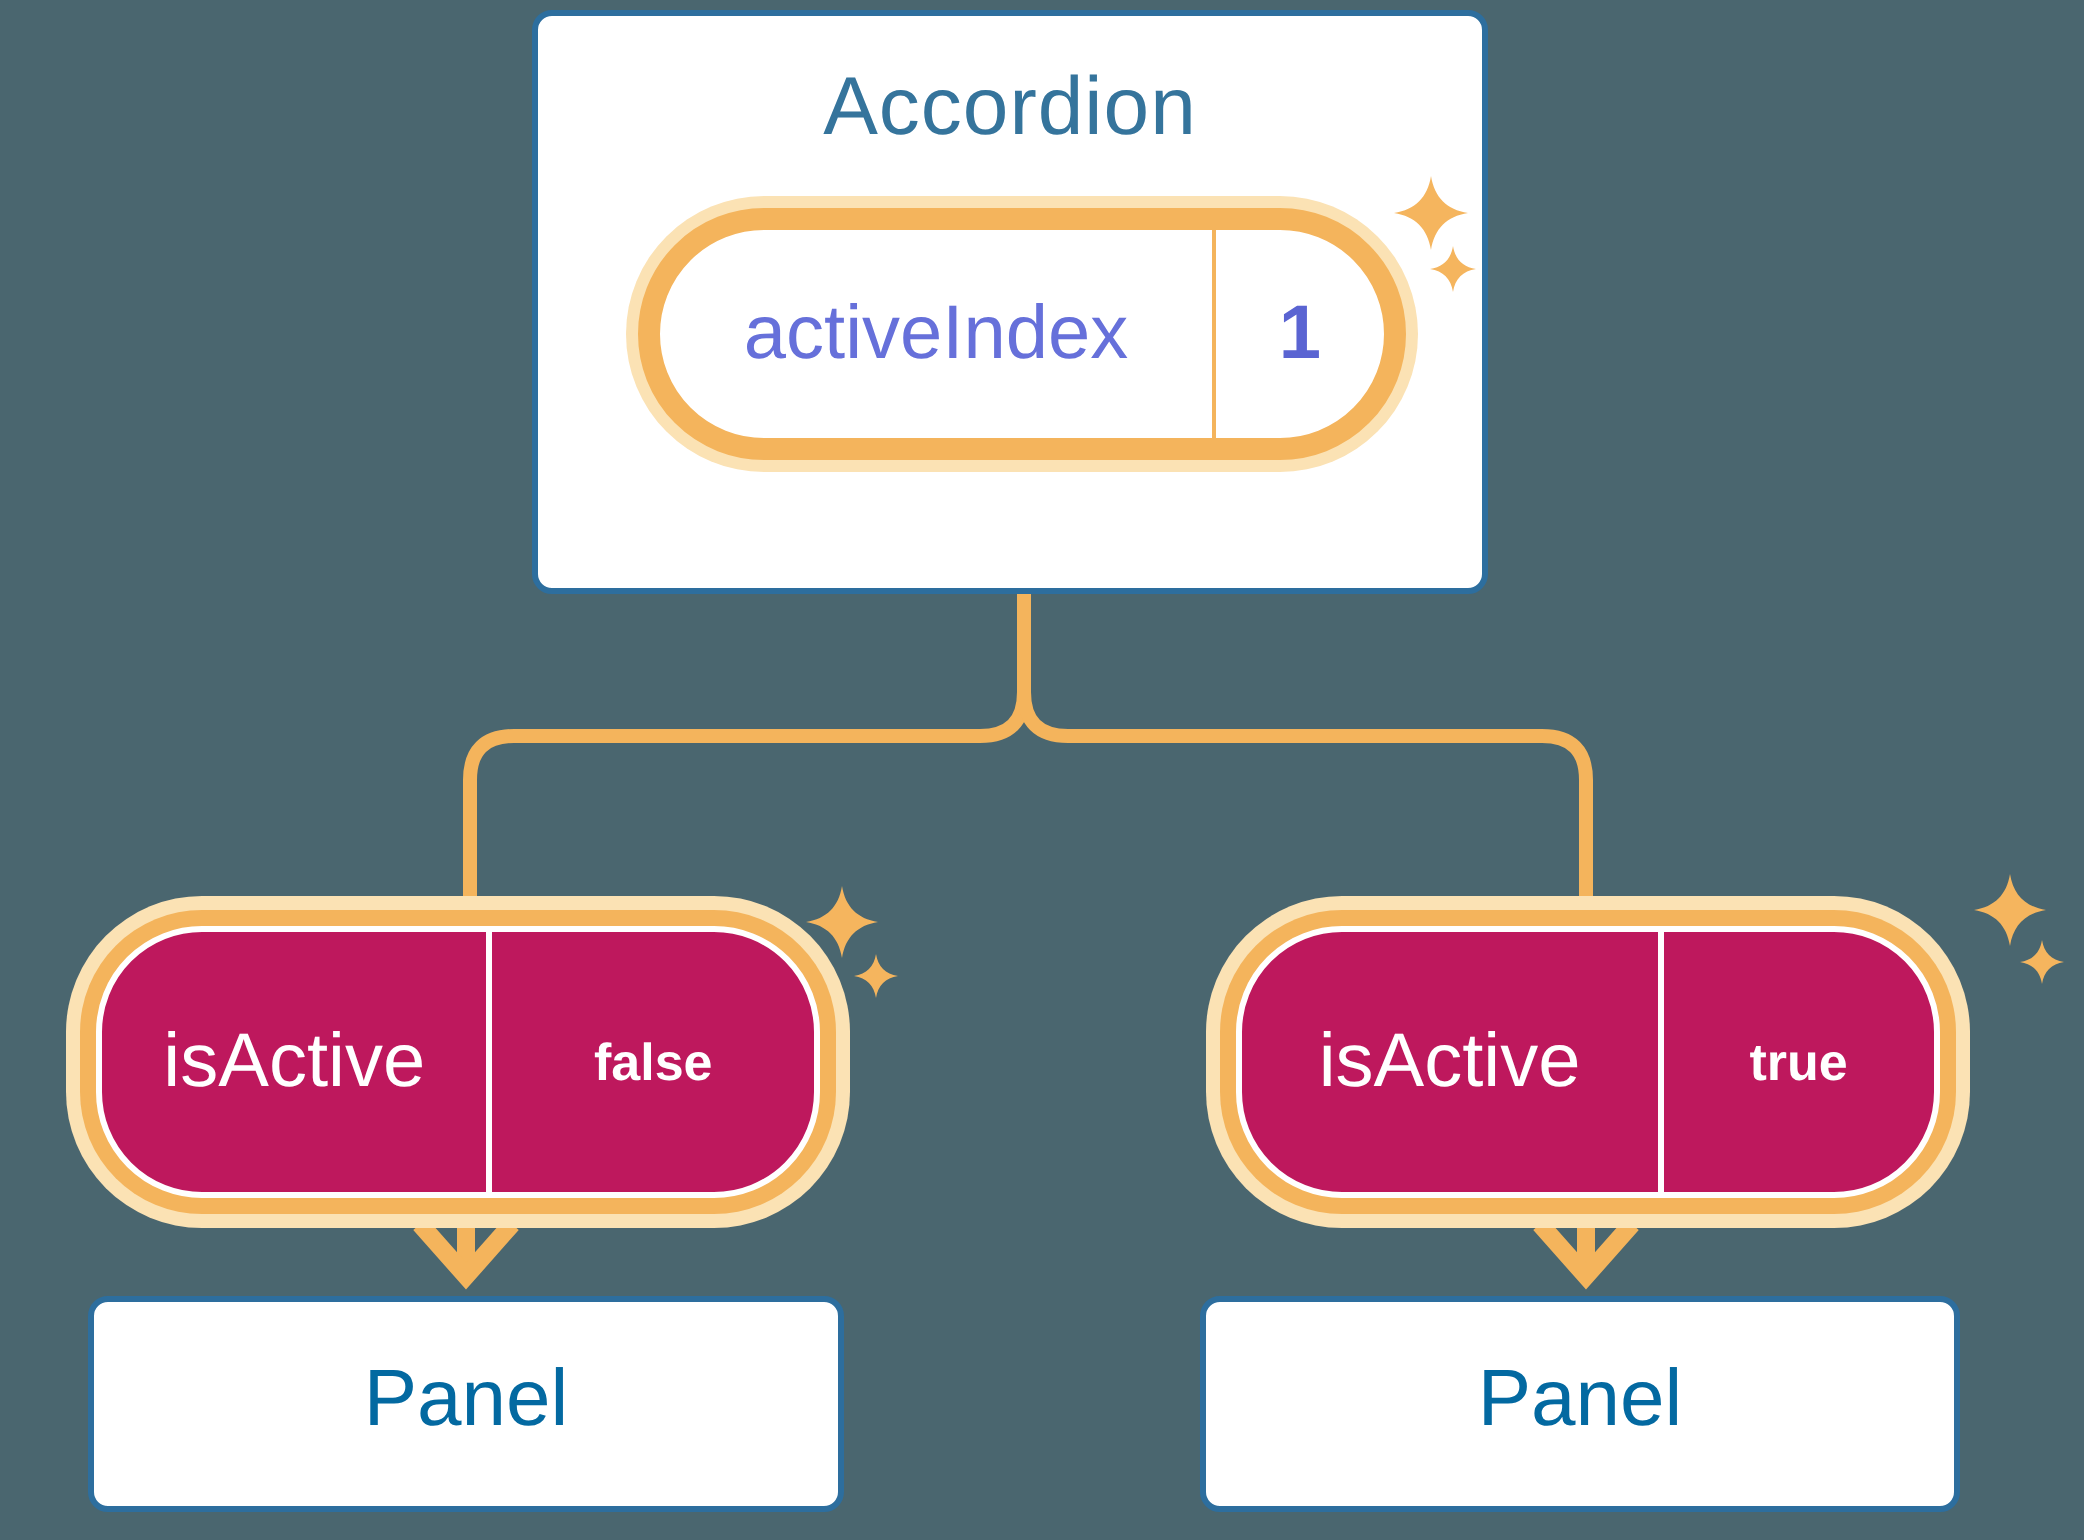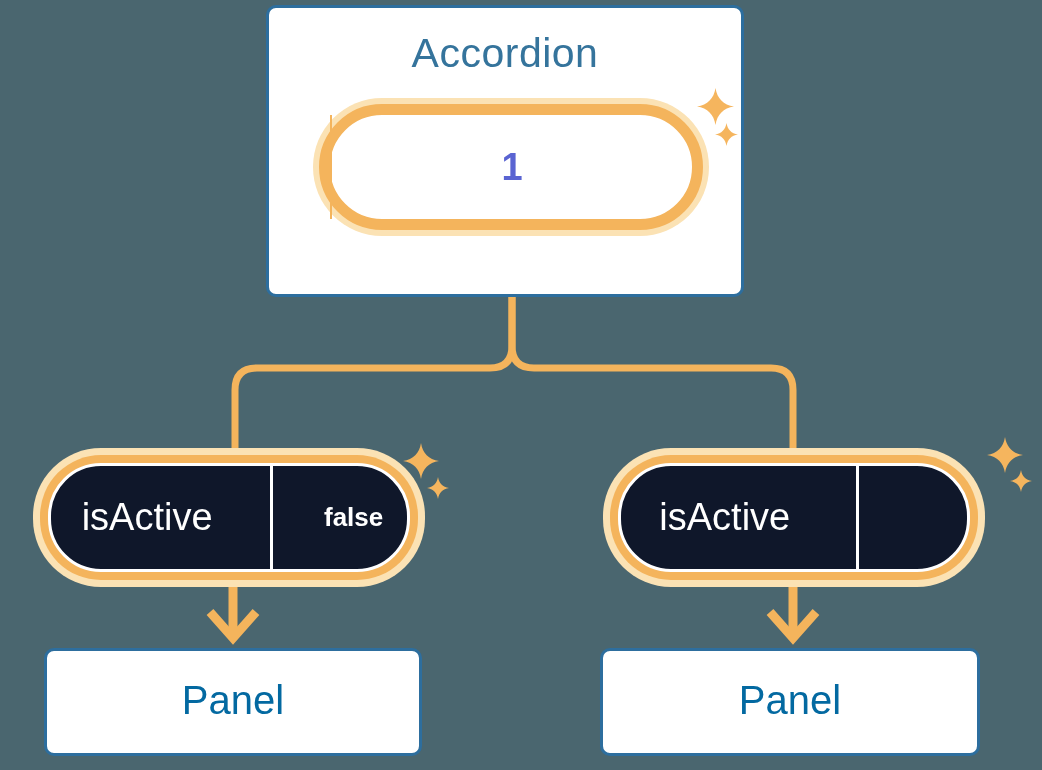--- a/index.html
+++ b/index.html
@@ -55,28 +55,27 @@
   }
   .pill-state .divider{width:2px;background:#F4B45C;}
   .pill-state .cell-value{
     flex:1;display:flex;align-items:center;justify-content:center;
     font-size:38px;font-weight:700;color:#5A64D2;
   }
 
   
   .pill-prop{
     position:absolute;
-    height:109px;
-    background:#0f172a;
+    height:136px;
+    background:#be185d;
     border:3px solid #FFFFFF;
     border-radius:53px;
     box-shadow:0 0 0 8px #F4B45C, 0 0 0 15px #FBE2B4;
     display:flex;align-items:stretch;
     color:#FFFFFF;
-    gap:27px;
   }
   .pill-prop-left{left:48px;top:463px;width:362px;}
   .pill-prop-right{left:618px;top:463px;width:352px;}
   .pill-prop .cell-name{
     display:flex;align-items:center;justify-content:center;
     font-size:38px;
   }
   .pill-prop-left .cell-name{flex:0 0 54%;}
   .pill-prop-right .cell-name{flex:0 0 60%;}
   .pill-prop .divider{width:3px;background:#FFFFFF;}
@@ -106,20 +105,21 @@
     <g stroke="#F4B45C" stroke-width="9">
       <path d="M 793 586 L 793 633"></path>
       <path d="M 770 612 L 793 638 L 816 612" stroke-linejoin="miter"></path>
     </g>
   </svg>
 
   <div class="card card-accordion">
     <div class="card-title">Accordion</div>
 
     <div class="pill-state">
+      <div class="cell-name">activeIndex</div>
       <div class="divider"></div>
       <div class="cell-value">1</div>
     </div>
 
     <svg class="sparkle" style="left:428px;top:80px" width="37" height="37" viewBox="0 0 24 24">
       <path fill="#F5B55E" d="M12 0C13.1 6.9 17.1 10.9 24 12C17.1 13.1 13.1 17.1 12 24C10.9 17.1 6.9 13.1 0 12C6.9 10.9 10.9 6.9 12 0Z"></path>
     </svg>
     <svg class="sparkle" style="left:446px;top:115px" width="23" height="23" viewBox="0 0 24 24">
       <path fill="#F5B55E" d="M12 0C13.1 6.9 17.1 10.9 24 12C17.1 13.1 13.1 17.1 12 24C10.9 17.1 6.9 13.1 0 12C6.9 10.9 10.9 6.9 12 0Z"></path>
     </svg>
@@ -133,20 +133,21 @@
   <svg class="sparkle" style="left:403px;top:443px" width="36" height="36" viewBox="0 0 24 24">
     <path fill="#F5B55E" d="M12 0C13.1 6.9 17.1 10.9 24 12C17.1 13.1 13.1 17.1 12 24C10.9 17.1 6.9 13.1 0 12C6.9 10.9 10.9 6.9 12 0Z"></path>
   </svg>
   <svg class="sparkle" style="left:427px;top:477px" width="22" height="22" viewBox="0 0 24 24">
     <path fill="#F5B55E" d="M12 0C13.1 6.9 17.1 10.9 24 12C17.1 13.1 13.1 17.1 12 24C10.9 17.1 6.9 13.1 0 12C6.9 10.9 10.9 6.9 12 0Z"></path>
   </svg>
 
   <div class="pill-prop pill-prop-right">
     <div class="cell-name">isActive</div>
     <div class="divider"></div>
+    <div class="cell-value">true</div>
   </div>
   <svg class="sparkle" style="left:987px;top:437px" width="36" height="36" viewBox="0 0 24 24">
     <path fill="#F5B55E" d="M12 0C13.1 6.9 17.1 10.9 24 12C17.1 13.1 13.1 17.1 12 24C10.9 17.1 6.9 13.1 0 12C6.9 10.9 10.9 6.9 12 0Z"></path>
   </svg>
   <svg class="sparkle" style="left:1010px;top:470px" width="22" height="22" viewBox="0 0 24 24">
     <path fill="#F5B55E" d="M12 0C13.1 6.9 17.1 10.9 24 12C17.1 13.1 13.1 17.1 12 24C10.9 17.1 6.9 13.1 0 12C6.9 10.9 10.9 6.9 12 0Z"></path>
   </svg>
 
   <div class="card card-panel-left">
     <div class="panel-title">Panel</div>

